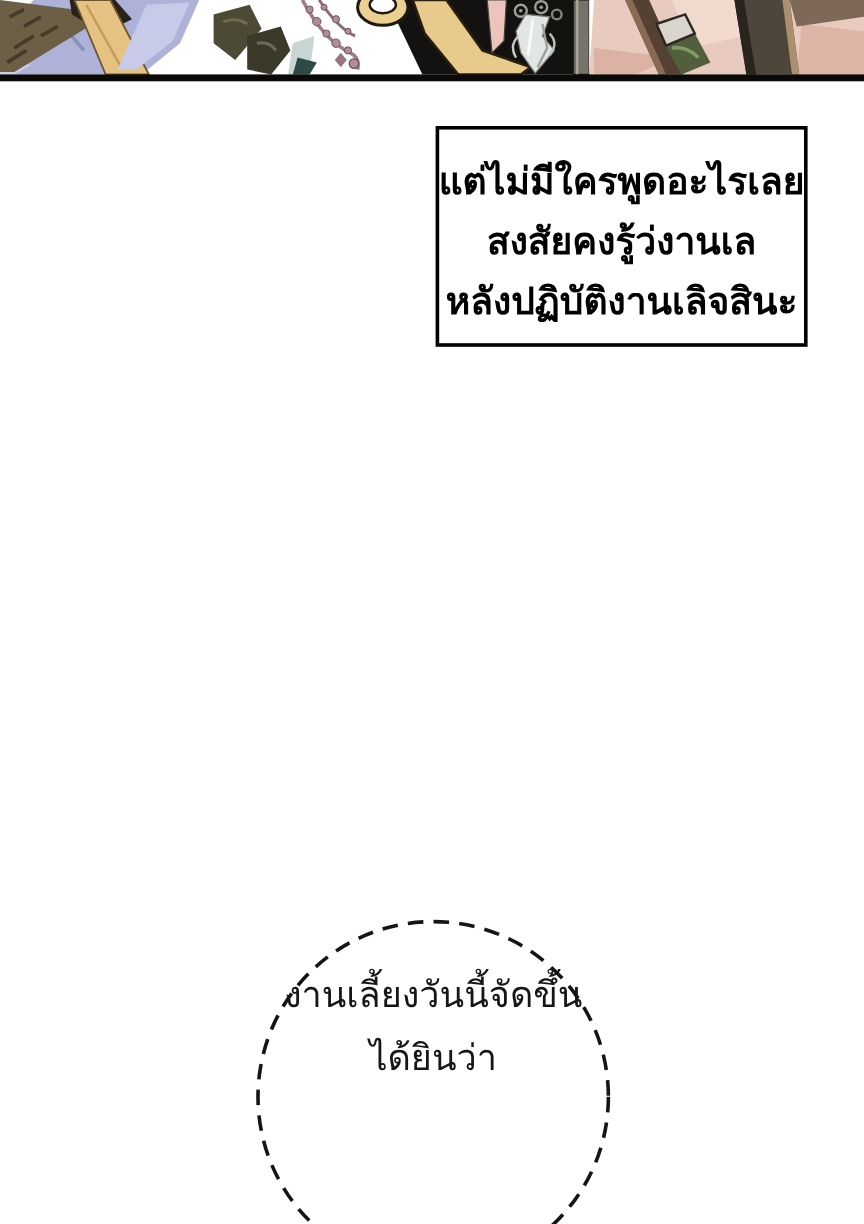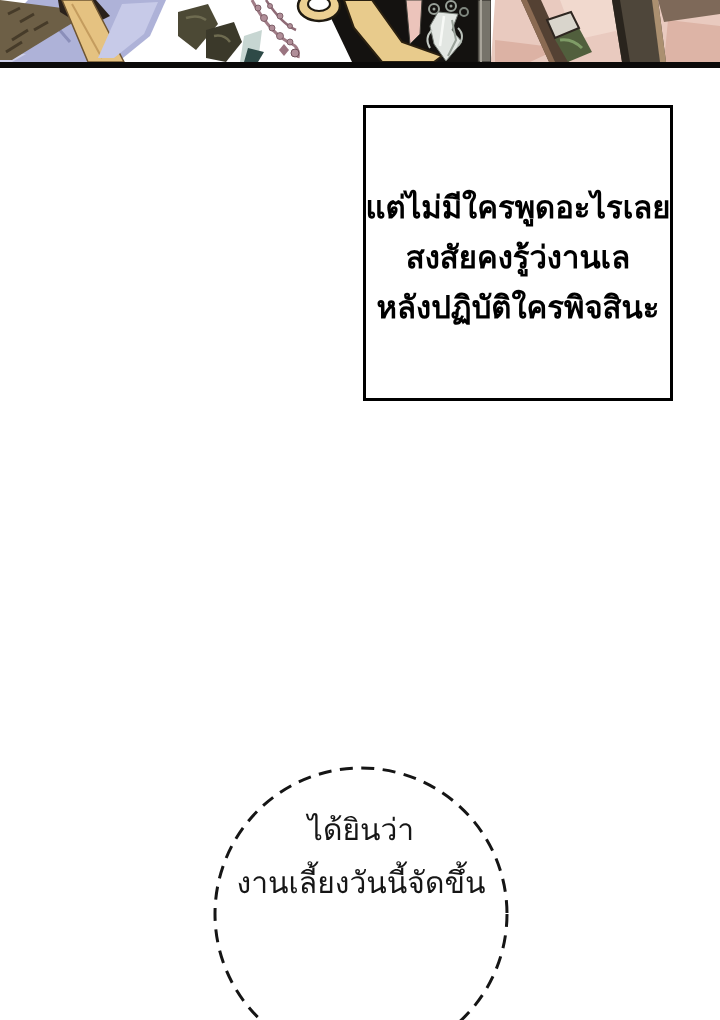--- a/index.html
+++ b/index.html
@@ -16,21 +16,21 @@
   }
   .art-strip {
     position: absolute;
     left: 0; top: 0;
     width: 720px; height: 68px;
     line-height: 0;
   }
   .narration-box {
     position: absolute;
     left: 363px; top: 105px;
-    width: 310px; height: 296px;
+    width: 310px; height: 184px;
     box-sizing: border-box;
     border: 3px solid #000000;
     background: #ffffff;
     display: flex;
     flex-direction: column;
     justify-content: center;
     align-items: center;
     text-align: center;
     padding-top: 10px;
     color: #000000;
@@ -142,25 +142,25 @@
         <polygon points="652,0 658,0 666,62 660,62" fill="#ab9070"></polygon>
       </g>
 
       <rect x="0" y="62" width="720" height="6" fill="#0b0a09"></rect>
     </svg>
   </div>
 
   <div class="narration-box">
     <span>แต่ไม่มีใครพูดอะไรเลย</span>
     <span>สงสัยคงรู้ว่งานเล</span>
-    <span>หลังปฏิบัติใครพิจสินะ</span>
+    <span>หลังปฏิบัติงานเลิจสินะ</span>
   </div>
 
   <svg class="bubble-outline" width="310" height="310" viewBox="0 0 310 310" xmlns="http://www.w3.org/2000/svg">
     <circle cx="155" cy="155" r="146" fill="#ffffff" stroke="#151515" stroke-width="3" stroke-dasharray="13 8.5"></circle>
   </svg>
 
   <div class="bubble-text">
+    <span>งานเลี้ยงวันนี้จัดขึ้น</span>
     <span>ได้ยินว่า</span>
-    <span>งานเลี้ยงวันนี้จัดขึ้น</span>
   </div>
 
 </div>
 
 </body></html>

